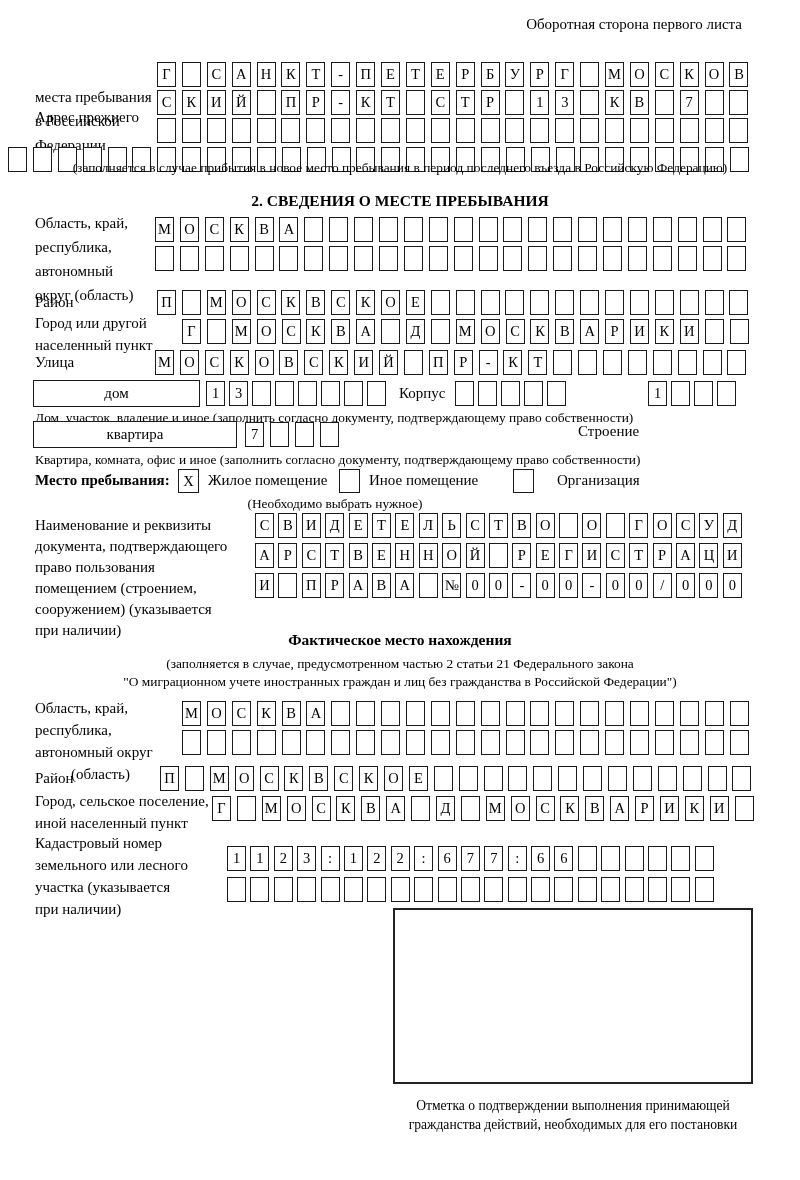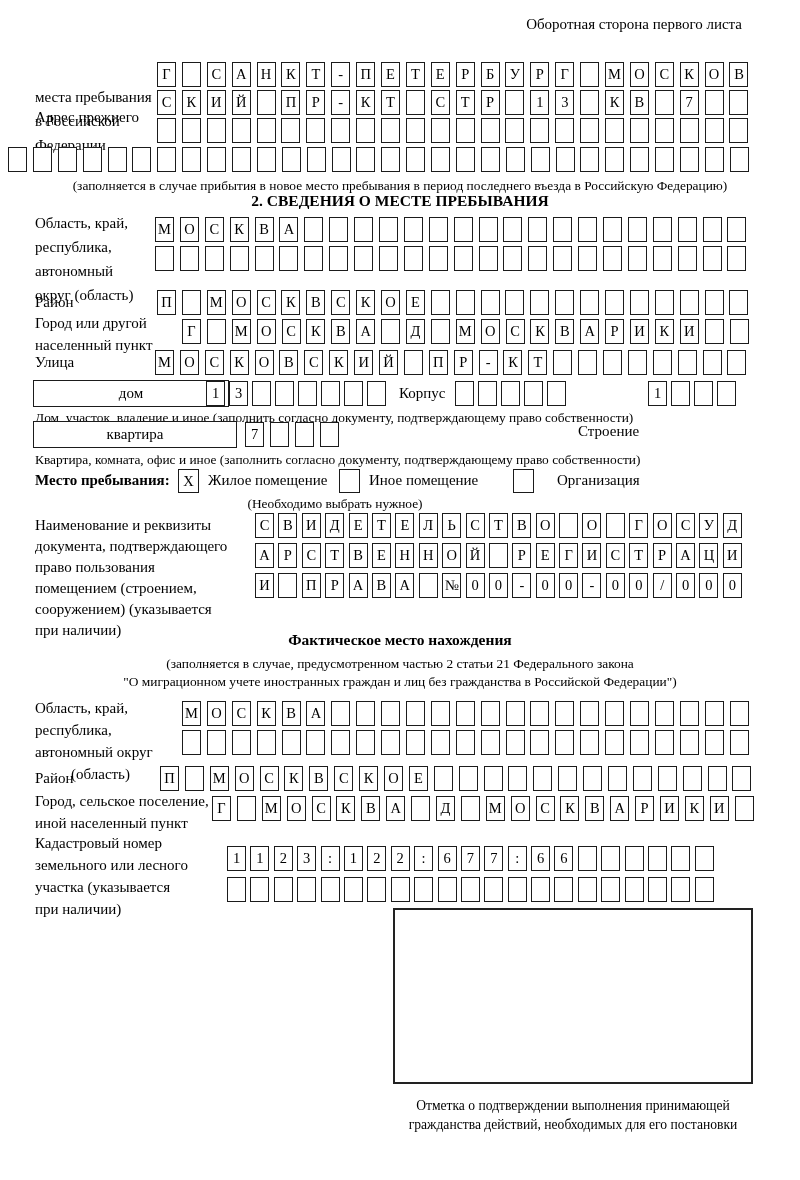--- a/index.html
+++ b/index.html
@@ -146,21 +146,21 @@
     <span class="cell"></span>
     <span class="cell"></span>
     <span class="cell"></span>
     <span class="cell"></span>
     <span class="cell"></span>
     <span class="cell"></span>
     <span class="cell"></span>
     <span class="cell"></span>
   </div>
 
-<div class="note center" style="top:178px;">(заполняется в случае прибытия в новое место пребывания в период последнего въезда в Российскую Федерацию)</div>
+<div class="note center" style="top:160px;">(заполняется в случае прибытия в новое место пребывания в период последнего въезда в Российскую Федерацию)</div>
 
 <div class="title center" style="top:192px;">2. СВЕДЕНИЯ О МЕСТЕ ПРЕБЫВАНИЯ</div>
 
 <div class="lbl" style="left:35px;top:215px;">Область, край,</div>
 <div class="lbl" style="left:35px;top:239px;">республика,</div>
 <div class="lbl" style="left:35px;top:263px;">автономный</div>
 <div class="lbl" style="left:35px;top:287px;">округ (область)</div>
 <div class="row" style="left:155px;top:217px;">
     <span class="cell">М</span>
     <span class="cell">О</span>
@@ -291,21 +291,21 @@
     <span class="cell"></span>
     <span class="cell"></span>
     <span class="cell"></span>
     <span class="cell"></span>
     <span class="cell"></span>
     <span class="cell"></span>
     <span class="cell"></span>
     <span class="cell"></span>
   </div>
 
-<div class="widebox" style="left:33px;top:380px;width:196px;">
+<div class="widebox" style="left:33px;top:380px;width:167px;">
   <span>дом</span>
 </div>
 <div class="row hgap" style="left:206px;top:381px;">
     <span class="cell">1</span>
     <span class="cell">3</span>
     <span class="cell"></span>
     <span class="cell"></span>
     <span class="cell"></span>
     <span class="cell"></span>
     <span class="cell"></span>

